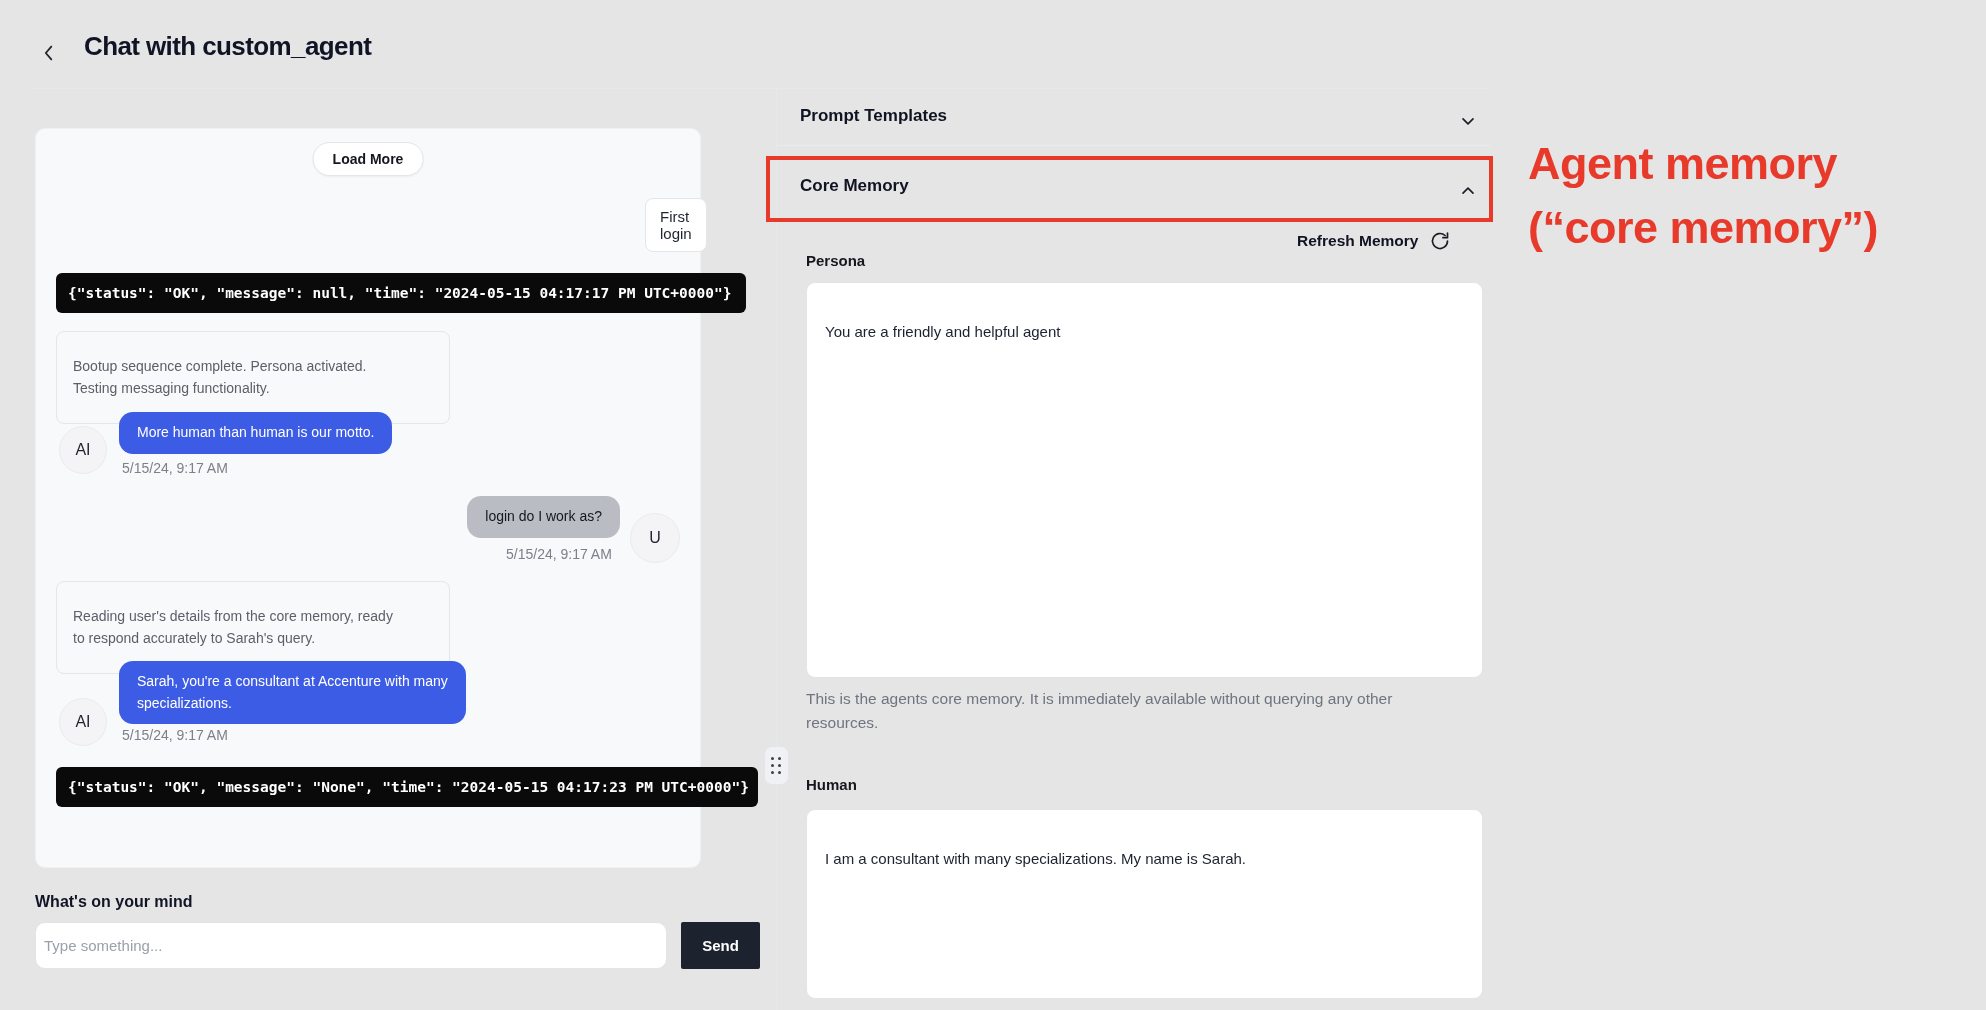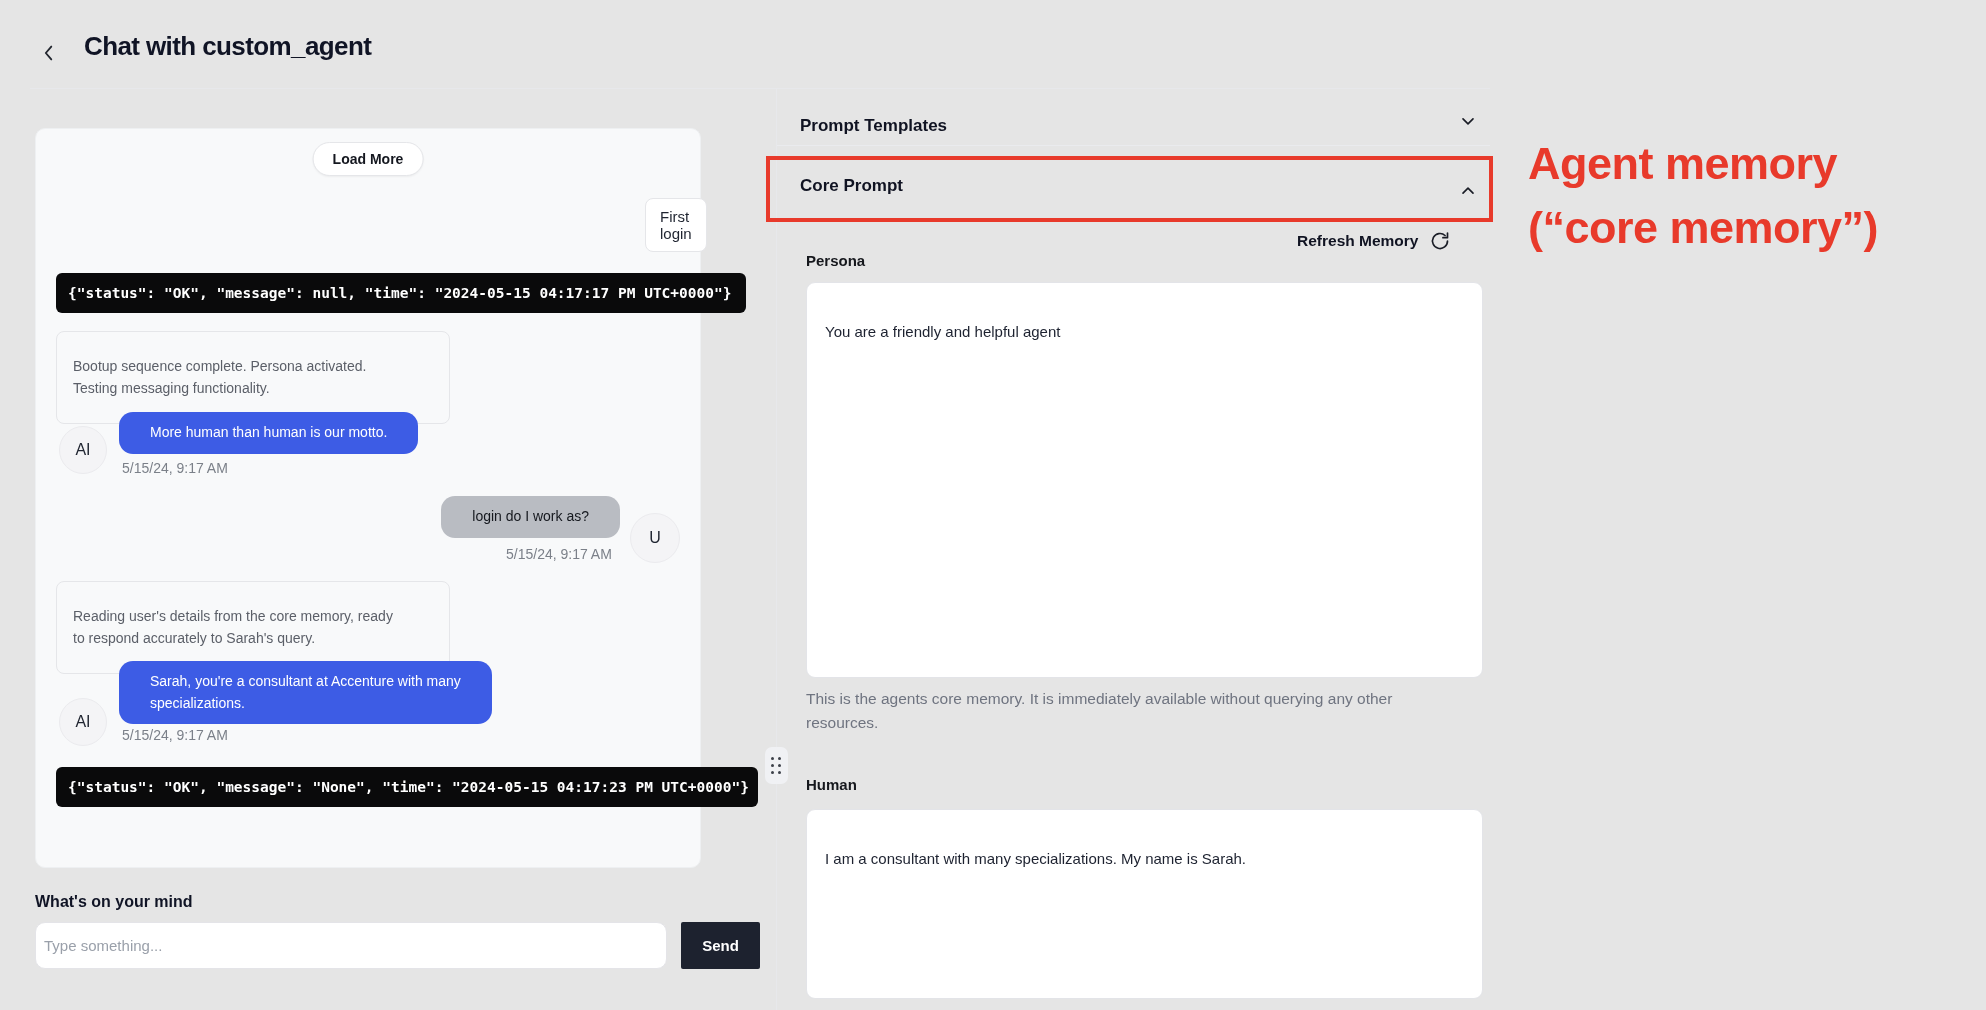--- a/index.html
+++ b/index.html
@@ -29,21 +29,21 @@
              font-family:"DejaVu Sans Mono",monospace;font-size:14.5px;font-weight:700;display:flex;
              align-items:center;padding:0 12px;box-sizing:border-box;white-space:nowrap;overflow:hidden;}
   .term-1{top:144px;width:690px;}
   .term-2{top:638px;width:702px;}
   .sys-note{position:absolute;left:20px;width:394px;box-sizing:border-box;border:1px solid #e5e6e9;
             border-radius:8px;padding:24px 16px;font-size:14px;line-height:1.55;color:#5b5f68;white-space:pre-line;}
   .sys-1{top:202px;} .sys-2{top:452px;}
   .avatar{position:absolute;width:48px;height:48px;border-radius:50%;background:#f4f4f6;border:1px solid #ebebee;
           display:flex;align-items:center;justify-content:center;font-size:16px;color:#1f2430;box-sizing:border-box;}
   .av-ai1{left:23px;top:297px;} .av-ai2{left:23px;top:569px;} .av-u1{right:20px;top:384px;width:50px;height:50px;}
-  .bubble{position:absolute;border-radius:14px;padding:10px 31px;font-size:14px;line-height:1.55;}
+  .bubble{position:absolute;border-radius:14px;padding:10px 18px;font-size:14px;line-height:1.55;}
   .bubble-ai{background:#3d5ce5;color:#ffffff;}
   .bubble-user{background:#b9bcc2;color:#15181e;}
   .b-ai1{left:83px;top:283px;}
   .b-u1{right:80px;top:367px;}
   .b-ai2{left:83px;top:532px;max-width:365px;white-space:pre-line;}
   .timestamp{position:absolute;font-size:14px;color:#7b8089;}
   .t-ai1{left:86px;top:331px;} .t-u1{left:470px;top:417px;} .t-ai2{left:86px;top:598px;}
 
   
   .composer-label{position:absolute;left:35px;top:893px;font-size:16px;font-weight:700;color:#101425;}
@@ -56,21 +56,21 @@
 
   
   .v-divider{position:absolute;left:776px;top:88px;width:1px;height:922px;background:#e7e8eb;}
   .drag-handle{position:absolute;left:765px;top:747px;width:23px;height:37px;background:#f0f1f4;
                border-radius:7px;display:grid;grid-template-columns:repeat(2,4px);grid-template-rows:repeat(3,4px);
                gap:3px;align-content:center;justify-content:center;cursor:col-resize;}
   .drag-handle span{width:3px;height:3px;border-radius:50%;background:#3c4049;}
 
   
   .section-label{font-size:17px;font-weight:700;color:#101322;position:absolute;}
-  .pt-label{left:800px;top:116px;}
+  .pt-label{left:800px;top:106px;}
   .pt-chevron{position:absolute;left:1458px;top:111px;width:20px;height:20px;cursor:pointer;}
   .pt-divider{position:absolute;left:777px;top:145px;width:713px;height:1px;background:#eaebee;}
   .red-box{position:absolute;left:766px;top:156px;width:727px;height:66px;box-sizing:border-box;
            border:4px solid #e83a2b;}
   .cm-label{left:800px;top:176px;}
   .cm-chevron{position:absolute;left:1458px;top:181px;width:20px;height:20px;cursor:pointer;}
   .refresh-row{position:absolute;left:1297px;top:231px;display:flex;align-items:center;gap:12px;cursor:pointer;}
   .refresh-label{font-size:15.5px;font-weight:700;color:#101322;}
   .field-label{position:absolute;font-size:15px;font-weight:700;color:#16181d;}
   .persona-label{left:806px;top:252px;} .human-label{left:806px;top:776px;}
@@ -145,21 +145,21 @@
 
   <div class="section-label pt-label">Prompt Templates</div>
   <div class="pt-chevron">
     <svg width="20" height="20" viewBox="0 0 24 24" fill="none" stroke="#1a1d26" stroke-width="2" stroke-linecap="round" stroke-linejoin="round">
         <polyline points="6 9.5 12 15.5 18 9.5"></polyline>
       </svg>
   </div>
   <div class="pt-divider"></div>
 
   <div class="red-box"></div>
-  <div class="section-label cm-label">Core Prompt</div>
+  <div class="section-label cm-label">Core Memory</div>
   <div class="cm-chevron">
     <svg width="20" height="20" viewBox="0 0 24 24" fill="none" stroke="#1a1d26" stroke-width="2" stroke-linecap="round" stroke-linejoin="round">
         <polyline points="6 14.5 12 8.5 18 14.5"></polyline>
       </svg>
   </div>
 
   <div class="refresh-row">
     <span class="refresh-label">Refresh Memory</span>
     <span>
       <svg width="20" height="20" viewBox="0 0 24 24" fill="none" stroke="#1a1d26" stroke-width="2" stroke-linecap="round" stroke-linejoin="round">

